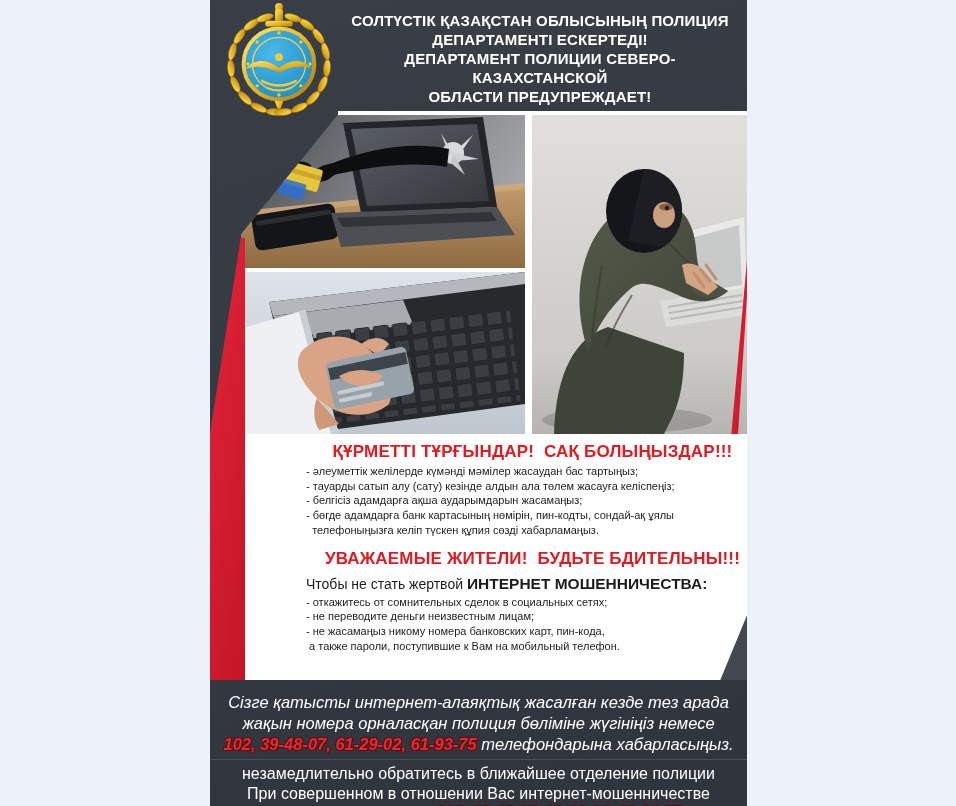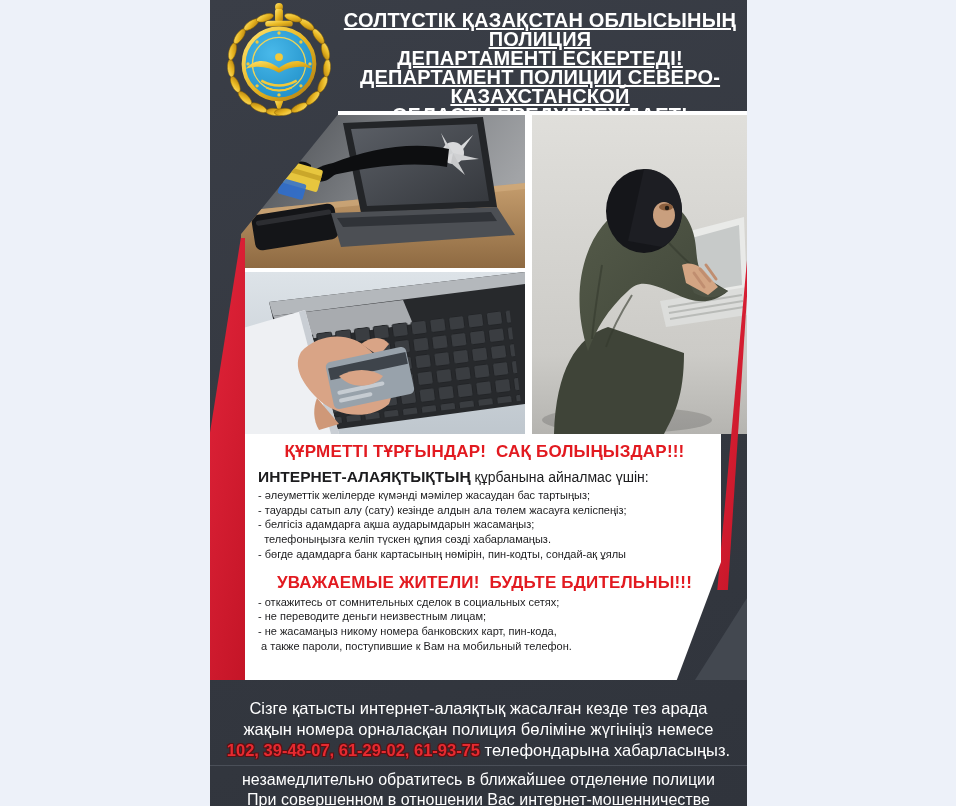--- a/index.html
+++ b/index.html
@@ -5,21 +5,21 @@
   html,body{margin:0;padding:0;}
   body{width:956px;height:806px;background:#edf1f9;overflow:hidden;
        font-family:"Liberation Sans","DejaVu Sans",sans-serif;}
   .screen{position:relative;width:956px;height:806px;background:#edf1f9;}
   .poster{position:absolute;left:210px;top:0;width:537px;height:806px;
           background:linear-gradient(160deg,#3a3e47 0%,#343840 55%,#30343c 100%);overflow:hidden;}
 
   
   .emblem{position:absolute;left:10px;top:2px;width:118px;height:116px;}
   .titles{position:absolute;left:127px;right:4px;top:11px;text-align:center;color:#ffffff;}
-  .title-line{font-weight:bold;font-size:20px;line-height:19px;letter-spacing:.2px;text-decoration:underline;}
+  .title-line{font-weight:bold;font-size:15px;line-height:19px;letter-spacing:.2px;}
   .title-ru-wrap{}
 
   
   .photo{position:absolute;overflow:hidden;}
   .photo svg{display:block;width:100%;height:100%;}
   .photo1{left:31px;top:115px;width:284px;height:153px;
           clip-path:polygon(34% 0,100% 0,100% 100%,0 100%,0 78%);}
   .photo2{left:33px;top:272px;width:282px;height:162px;}
   .photo3{left:322px;top:115px;width:215px;height:319px;}
   .strip{position:absolute;background:#ffffff;}
@@ -31,35 +31,35 @@
             background:linear-gradient(100deg,#e2243a,#c41527);
             clip-path:polygon(88% 0,100% 0,100% 100%,0 100%,0 44%);}
   .red-right{position:absolute;left:504px;top:260px;width:33px;height:330px;
              background:linear-gradient(100deg,#e2243a,#c41527);
              clip-path:polygon(100% 0,100% 11%,42% 100%,10% 100%);}
   .corner-light{position:absolute;right:0;top:598px;width:52px;height:82px;
                 background:#434850;clip-path:polygon(100% 0,100% 100%,0 100%);}
 
   
   .white-box{position:absolute;left:35px;top:434px;width:476px;height:246px;background:#ffffff;
-             clip-path:polygon(0 0,100% 0,100% 52%,90.7% 100%,0 100%);}
+             clip-path:polygon(0 0,100% 0,100% 52%,90.7% 100%,0 100%);padding-left:48px;}
   .wb-inner{padding:5px 10px 0 13px;color:#1c1c1e;}
   .sec-head{font-weight:bold;font-size:17px;line-height:20px;color:#e21a20;
             text-align:center;white-space:pre-wrap;letter-spacing:.2px;}
   .kk-head{margin-top:3px;}
   .ru-head{margin-top:11px;}
   .lead{margin-top:6px;font-size:14px;line-height:17px;white-space:pre-wrap;}
   .lead-bold{font-weight:bold;font-size:15.5px;}
   .ru-lead-bold{font-weight:bold;font-size:15.5px;}
   .adv-list{margin-top:2px;}
   .adv-line{font-size:11px;line-height:14.7px;white-space:pre-wrap;}
 
   
   .footer{position:absolute;left:0;top:680px;width:537px;height:126px;color:#ffffff;text-align:center;}
-  .f1{padding-top:18px;font-size:16.5px;line-height:21px;}
+  .f1{padding-top:12px;font-size:16.5px;line-height:21px;font-style:italic;}
   .f2{margin-top:4px;border-top:1px solid #4a4f58;padding-top:4px;font-size:16px;line-height:19.5px;}
   .f-line{white-space:pre-wrap;}
   .phones{font-weight:bold;color:#e62a30;
           text-shadow:1px 1px 0 #5c1013,-1px -1px 0 #5c1013,1px -1px 0 #5c1013,-1px 1px 0 #5c1013;}
 </style>
 </head>
 <body>
 
 <div class="screen">
   <div class="poster">
@@ -259,31 +259,31 @@
       </svg>
     </div>
 
     <div class="red-left"></div>
     <div class="red-right"></div>
     <div class="corner-light"></div>
 
     <div class="white-box">
       <div class="wb-inner">
         <div class="sec-head kk-head">ҚҰРМЕТТІ ТҰРҒЫНДАР!  САҚ БОЛЫҢЫЗДАР!!!</div>
-        <div class="lead"><span class="lead-bold">ИНТЕРНЕТ-АЛАЯҚТЫҚТЫҢ</span><span> құрбанына айналмас үшін:</span></div>
         <div class="adv-list">
 
         <div class="adv-line">- әлеуметтік желілерде күмәнді мәмілер жасаудан бас тартыңыз;</div>
             <div class="adv-line">- тауарды сатып алу (сату) кезінде алдын ала төлем жасауға келіспеңіз;</div>
             <div class="adv-line">- белгісіз адамдарға ақша аударымдарын жасамаңыз;</div>
+            <div class="adv-line">- бөгде адамдарға банк картасының нөмірін, пин-кодты, сондай-ақ ұялы</div>
             <div class="adv-line">  телефоныңызға келіп түскен құпия сөзді хабарламаңыз.</div>
-            <div class="adv-line">- бөгде адамдарға банк картасының нөмірін, пин-кодты, сондай-ақ ұялы</div>
           </div>
 
         <div class="sec-head ru-head">УВАЖАЕМЫЕ ЖИТЕЛИ!  БУДЬТЕ БДИТЕЛЬНЫ!!!</div>
+        <div class="lead"><span>Чтобы не стать жертвой </span><span class="ru-lead-bold">ИНТЕРНЕТ МОШЕННИЧЕСТВА:</span></div>
         <div class="adv-list">
 
         <div class="adv-line">- откажитесь от сомнительных сделок в социальных сетях;</div>
             <div class="adv-line">- не переводите деньги неизвестным лицам;</div>
             <div class="adv-line">- не жасамаңыз никому номера банковских карт, пин-кода,</div>
             <div class="adv-line"> а также пароли, поступившие к Вам на мобильный телефон.</div>
           </div>
       </div>
     </div>
 

